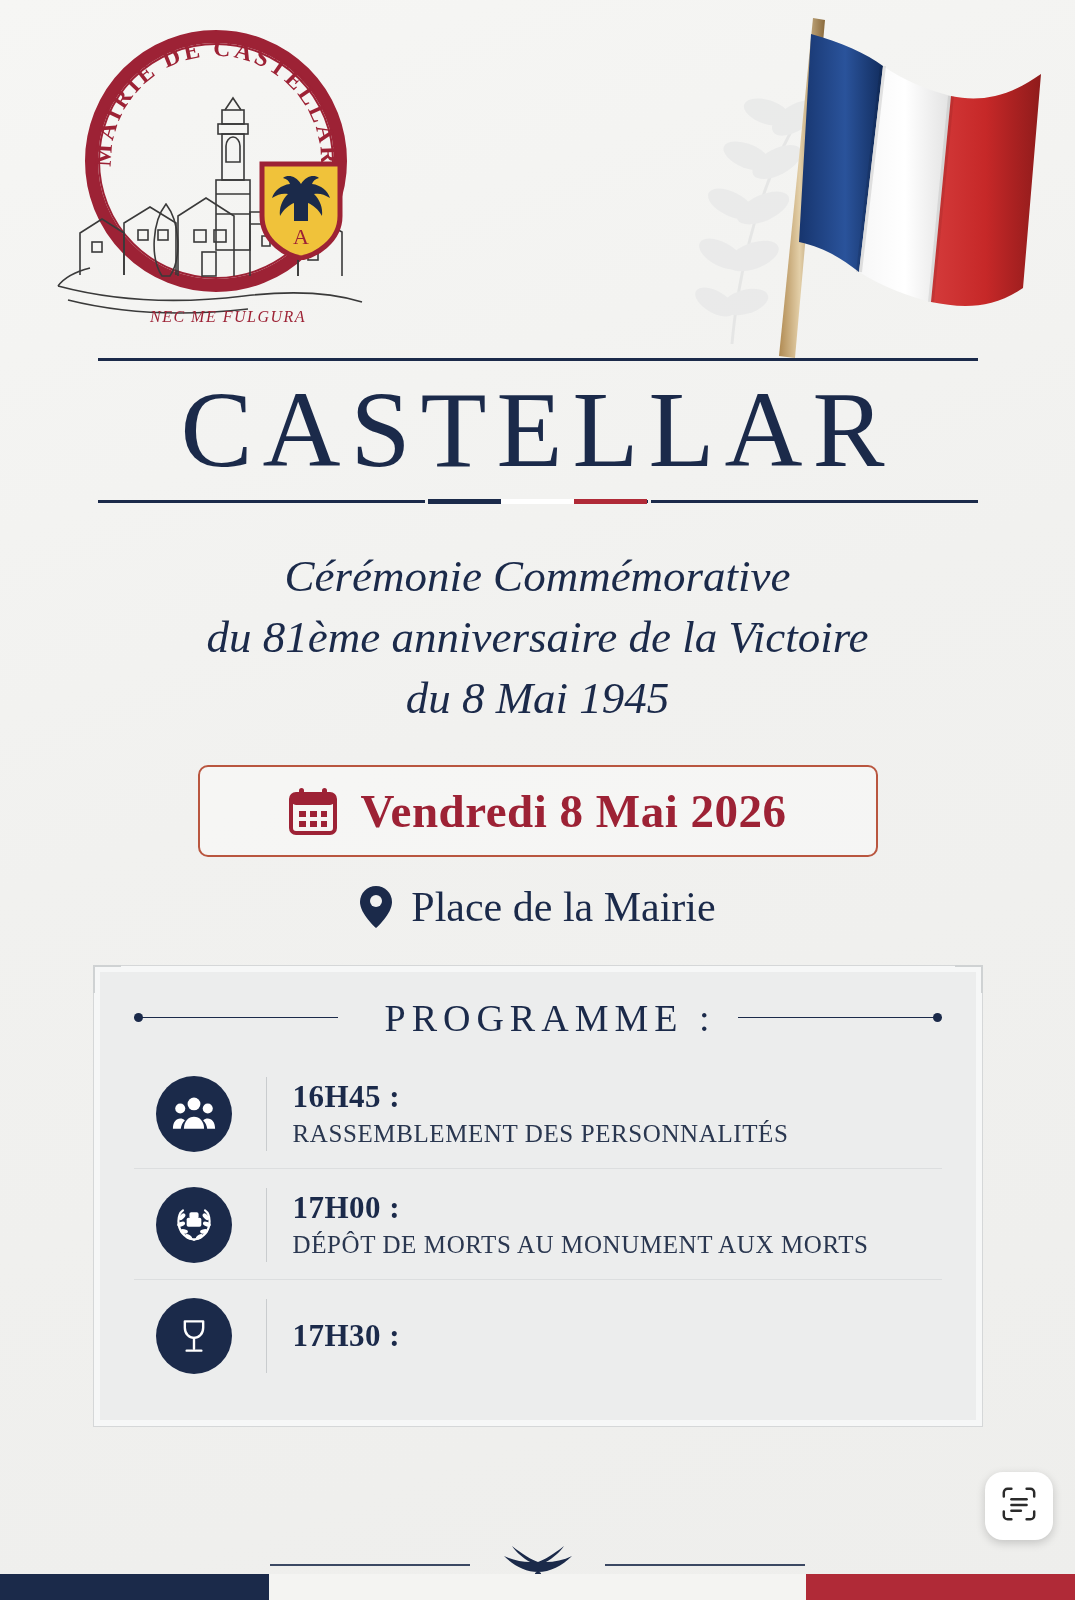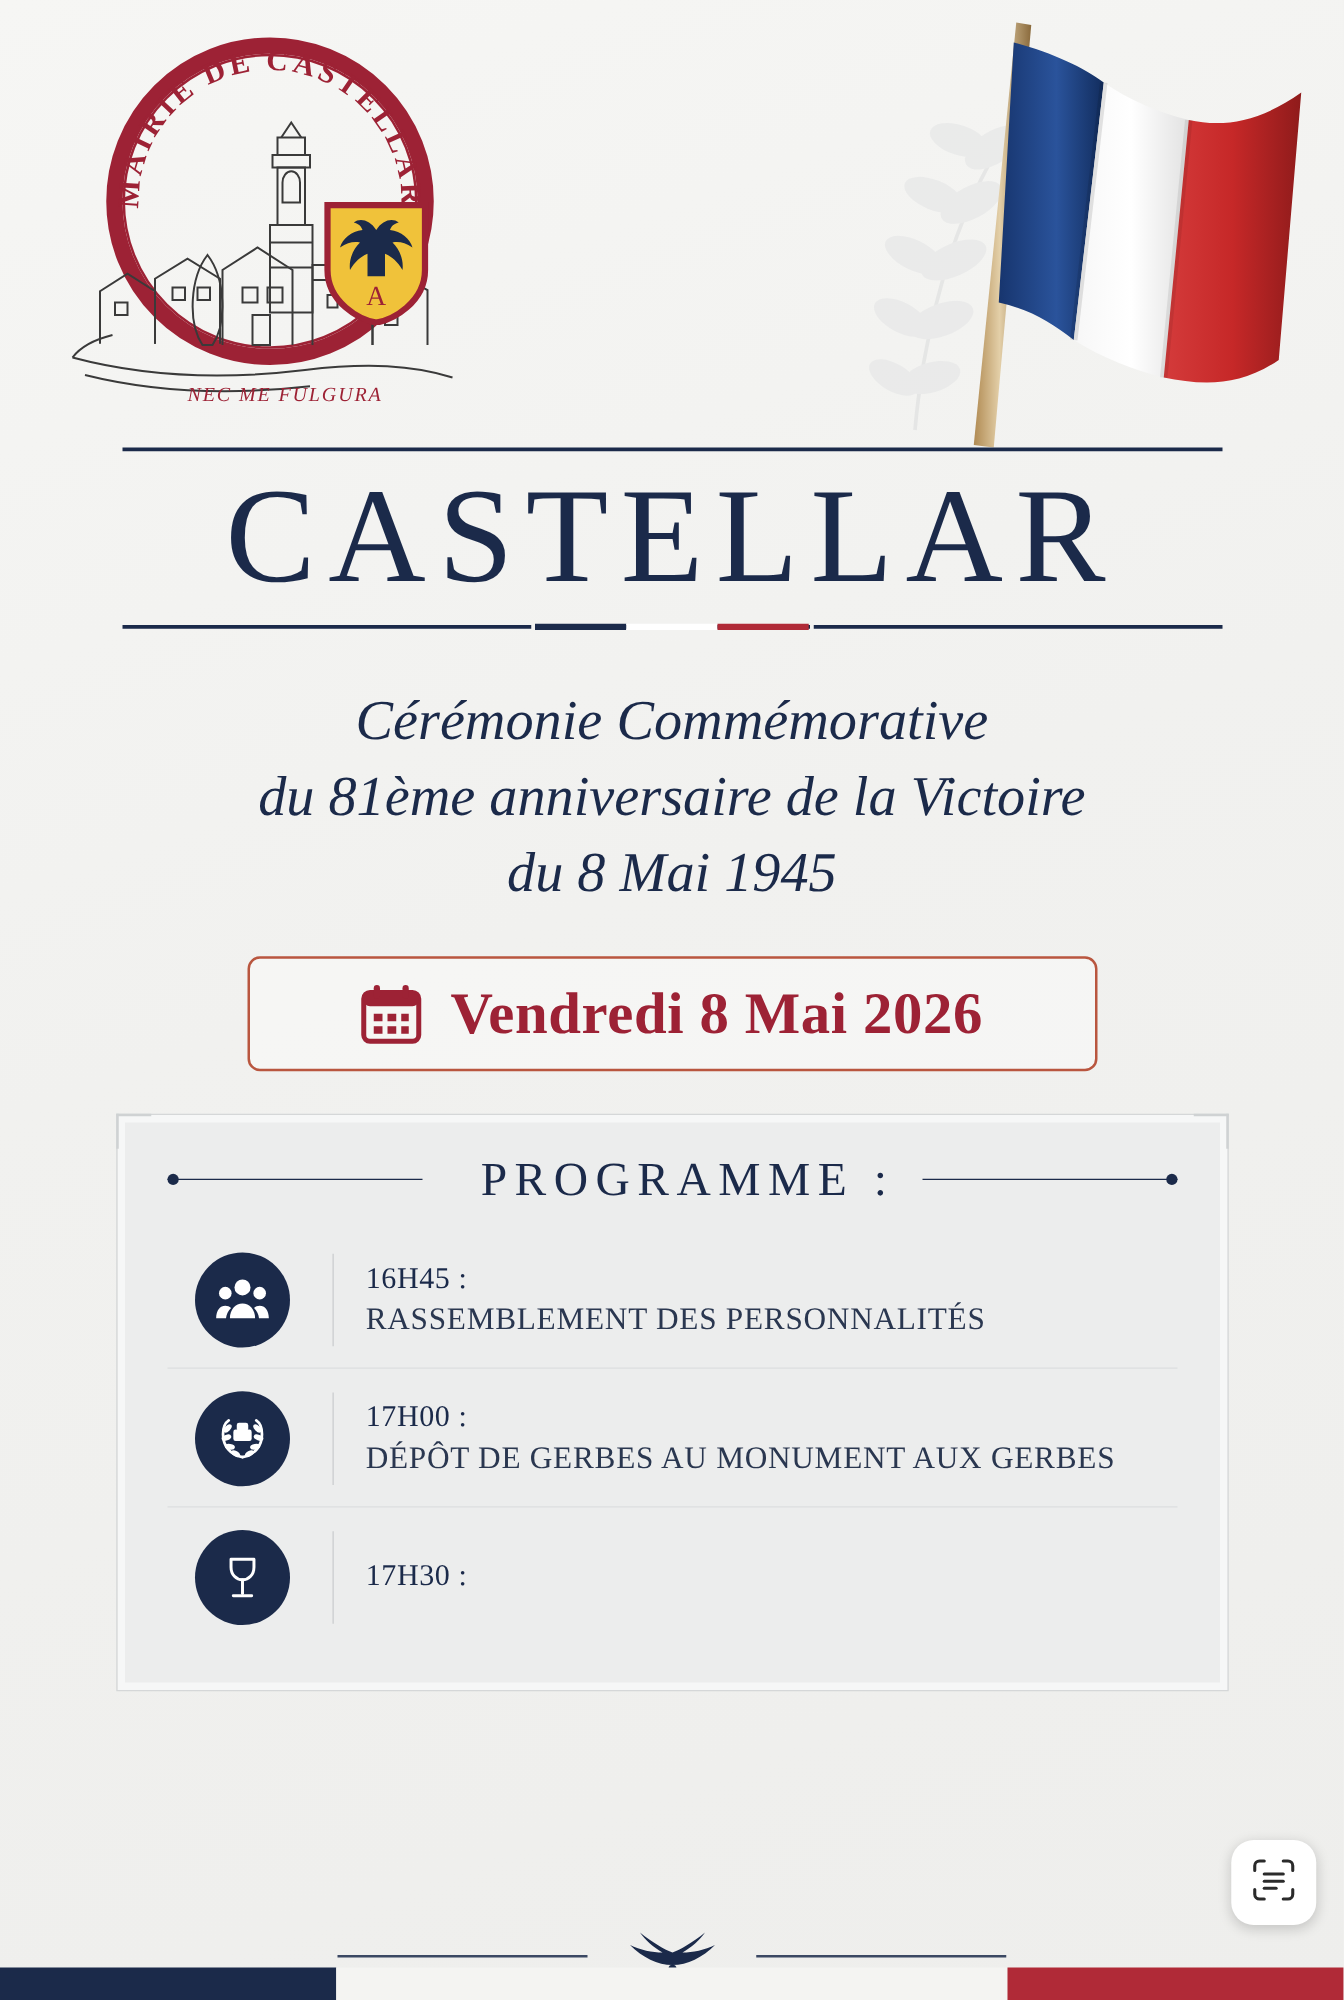--- a/index.html
+++ b/index.html
@@ -282,22 +282,22 @@
     margin-left: 22px;
   }
   .prog-divider {
     width: 1px;
     height: 74px;
     background: #c9ccce;
     margin: 0 26px 0 34px;
   }
   .prog-texts { flex: 1; }
   .prog-time {
-    font-size: 24px;
-    font-weight: normal;
+    font-size: 31px;
+    font-weight: bold;
     color: #1b2a4a;
     font-family: "Liberation Serif", serif;
     letter-spacing: 0.5px;
   }
   .prog-desc {
     margin-top: 5px;
     font-size: 25px;
     color: #2a3750;
     letter-spacing: 0.6px;
     font-family: "Liberation Serif", serif;
@@ -518,20 +518,29 @@
           <rect x="33" y="25" width="6" height="6"></rect>
           <rect x="11" y="35" width="7" height="6"></rect>
           <rect x="22" y="35" width="7" height="6"></rect>
           <rect x="33" y="35" width="6" height="6"></rect>
         </g>
       </svg>
     </span>
     <span class="date-text">Vendredi 8 Mai 2026</span>
   </div>
 
+  <div class="place-row">
+    <span class="pin-icon">
+      <svg viewBox="0 0 34 44" xmlns="http://www.w3.org/2000/svg">
+        <path d="M17 1 C8 1 1 8 1 17 c0 12 16 26 16 26 s16 -14 16 -26 C33 8 26 1 17 1 z" fill="#1b2a4a"></path>
+        <circle cx="17" cy="16" r="6" fill="#f2f2f0"></circle>
+      </svg>
+    </span>
+    <span class="place-text">Place de la Mairie</span>
+  </div>
 
   <div class="programme">
     <div class="prog-head">
       <span class="line left"></span>
       <span class="prog-title">PROGRAMME :</span>
       <span class="line right"></span>
     </div>
 
     <div class="prog-item">
       <span class="prog-icon">
@@ -568,21 +577,21 @@
             <ellipse cx="35" cy="31" rx="4.4" ry="2.4" transform="rotate(-10 35 31)"></ellipse>
             <ellipse cx="30" cy="37" rx="4.2" ry="2.3" transform="rotate(-30 30 37)"></ellipse>
           </g>
           <rect x="16" y="16" width="16" height="10" rx="2" fill="#ffffff"></rect>
           <rect x="19" y="10" width="10" height="7" rx="2" fill="#ffffff"></rect>
         </svg>
       </span>
       <span class="prog-divider"></span>
       <span class="prog-texts">
         <span class="prog-time" style="display:block">17H00 :</span>
-        <span class="prog-desc" style="display:block">DÉPÔT DE GERBES AU MONUMENT AUX GERBES</span>
+        <span class="prog-desc" style="display:block">DÉPÔT DE MORTS AU MONUMENT AUX MORTS</span>
       </span>
     </div>
 
     <div class="prog-item">
       <span class="prog-icon">
         <svg viewBox="0 0 48 48" width="44" height="44" xmlns="http://www.w3.org/2000/svg" fill="none" stroke="#ffffff" stroke-width="2.6" stroke-linecap="round" stroke-linejoin="round">
           <path d="M14 8 h20 v7 c0 6.5 -4.5 11 -10 11 s-10 -4.5 -10 -11 z"></path>
           <path d="M24 26 v12"></path>
           <path d="M16 40 h16"></path>
         </svg>

